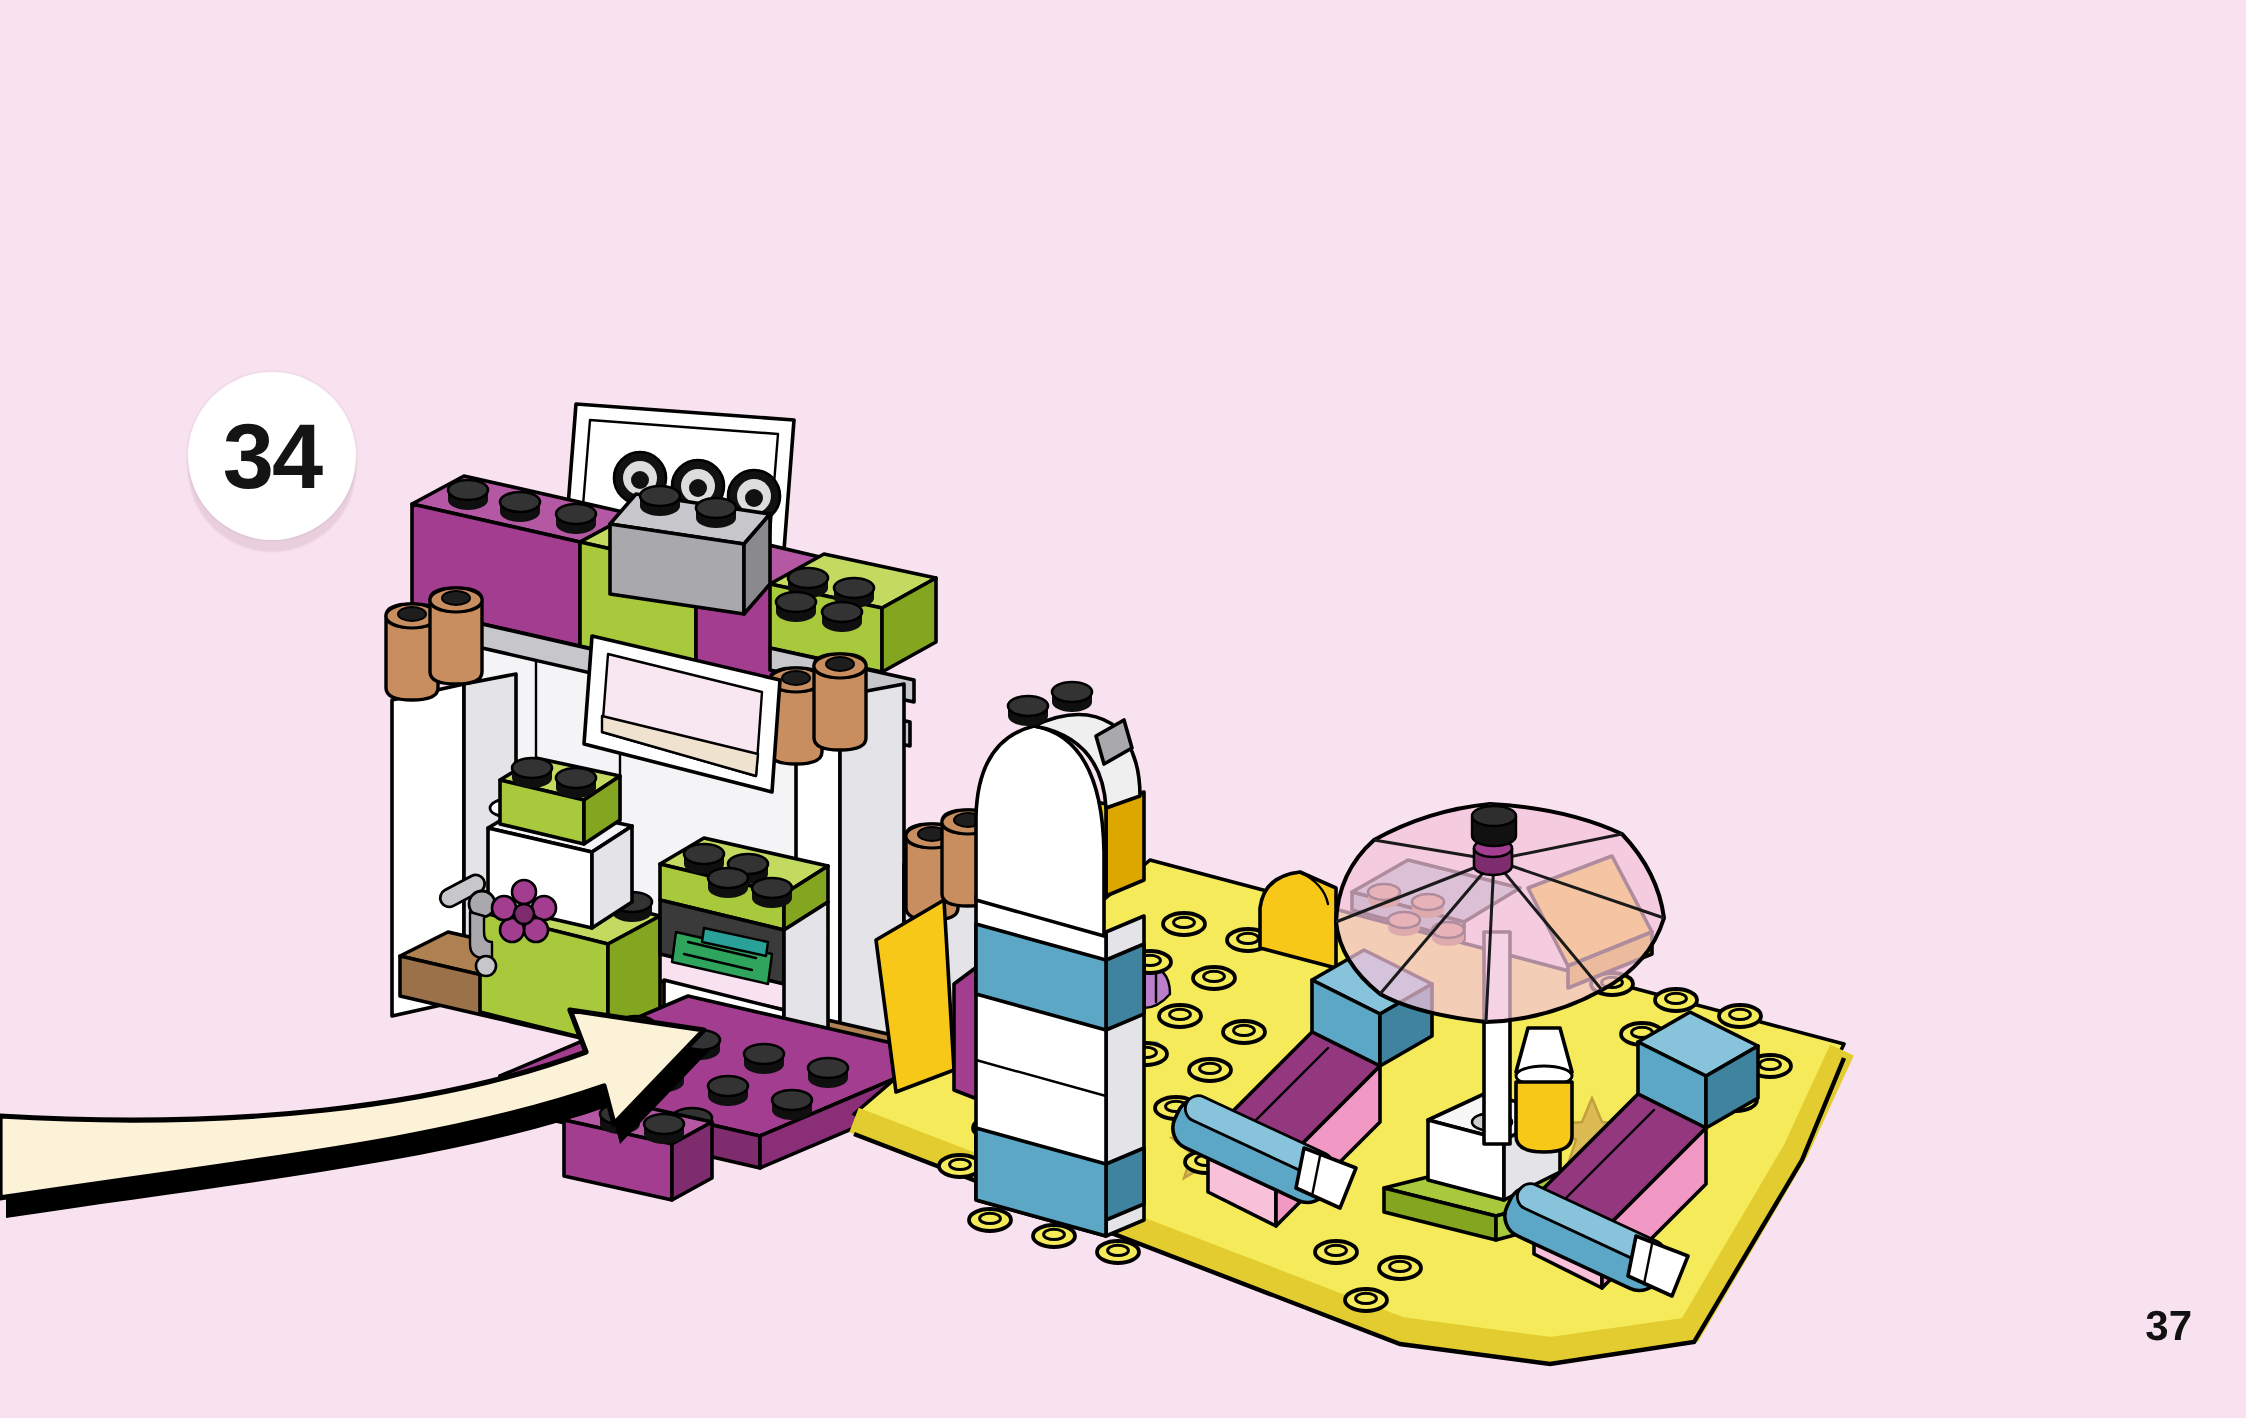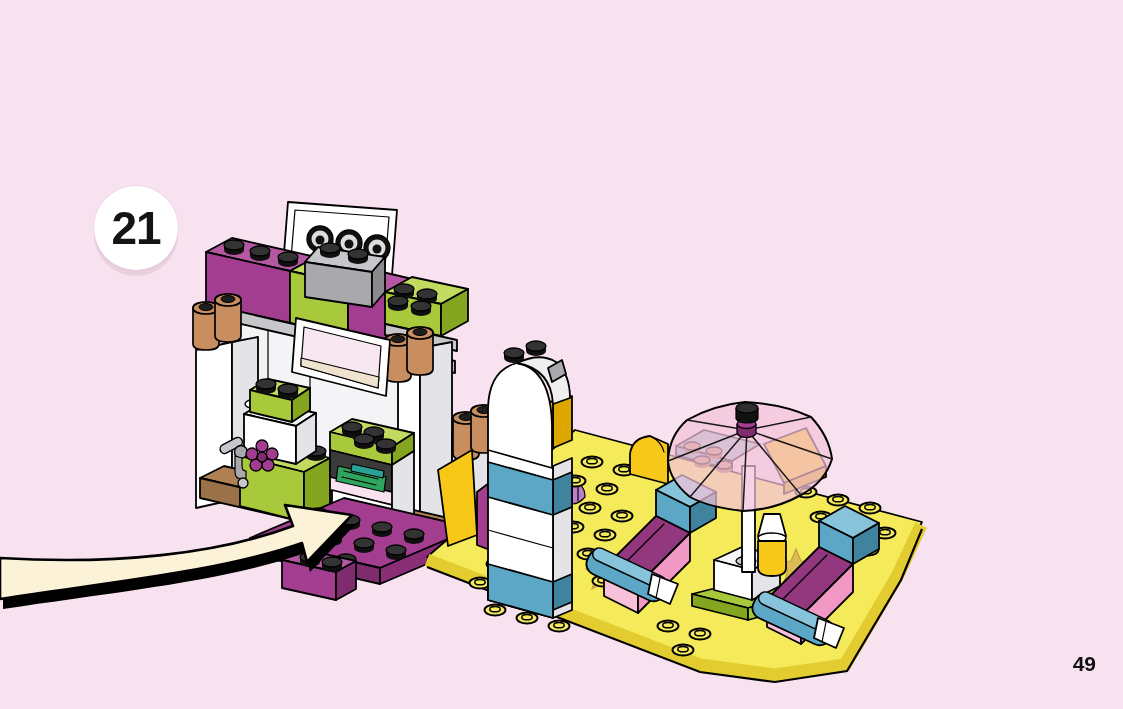--- a/index.html
+++ b/index.html
@@ -390,18 +390,18 @@
     </g>
   </g>
 
   <g>
     <path transform="translate(3,10)" fill="#000" d="M0,558 C115,565 218,554 293,526 L285,505 L352,515 L307,562 L302,543 C222,571 118,581 0,599 Z"></path>
     <path class="fcream" stroke="#000" stroke-width="2.6" stroke-linejoin="round" d="M0,558 C115,565 218,554 293,526 L285,505 L352,515 L307,562 L302,543 C222,571 118,581 0,599 Z"></path>
   </g>
 </svg>
 
 <div id="step-badge">
-  <span>21</span>
+  <span>34</span>
 </div>
 
-<div id="page-number">49</div>
+<div id="page-number">37</div>
 
 </div>
 
 </body></html>

